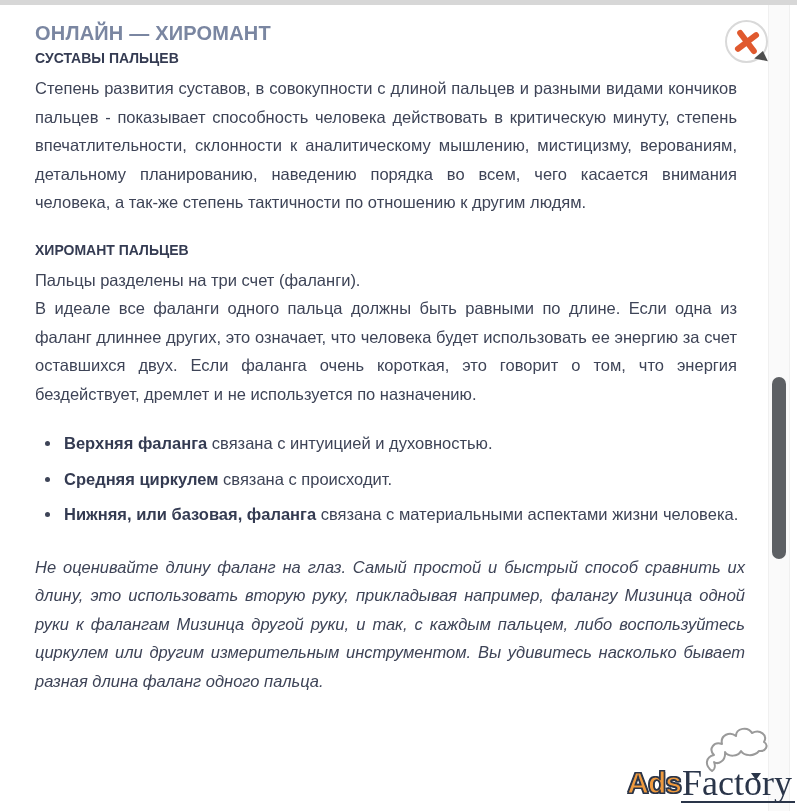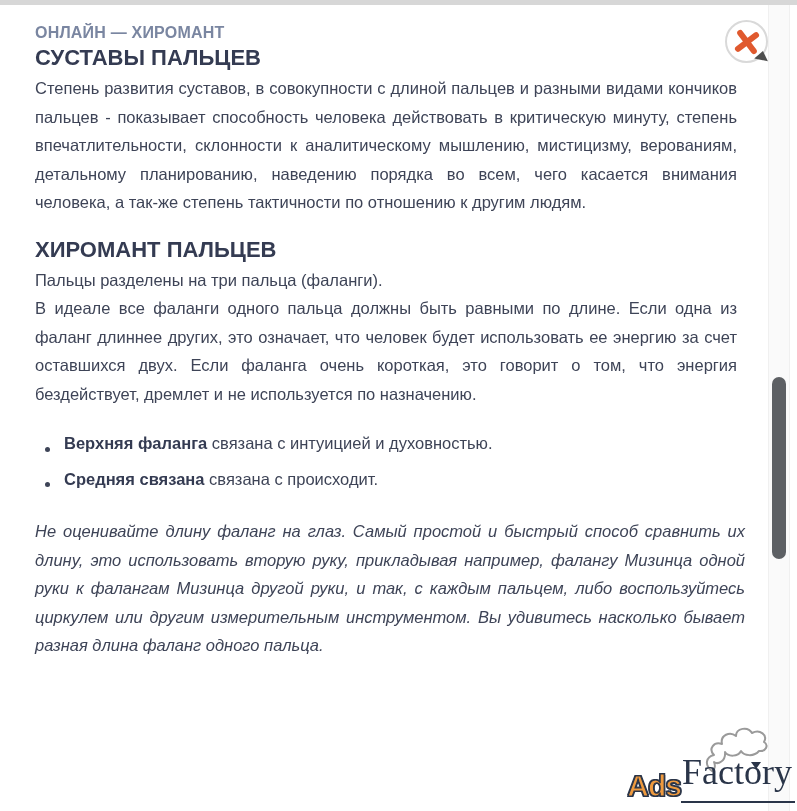--- a/index.html
+++ b/index.html
@@ -14,33 +14,33 @@
   .top-strip {
     position: absolute; top: 0; left: 0; width: 797px; height: 5px;
     background: #d7d7d7;
   }
   .content {
     position: absolute; top: 5px; left: 35px; width: 710px;
     font-size: 16.5px; line-height: 28.5px;
   }
   .eyebrow {
     margin-top: 17px;
-    font-size: 16px; font-weight: bold; color: #7a86a1;
+    font-size: 20px; font-weight: bold; color: #7a86a1;
     letter-spacing: 0.2px; line-height: 22px;
   }
   h1.section-heading, h2.section-heading {
-    font-size: 22px; font-weight: bold; color: #343b52;
+    font-size: 14px; font-weight: bold; color: #343b52;
     line-height: 24px; margin: 2px 0 4px 0;
   }
   p.body-par { text-align: justify; margin: 0 8px 21px 0; }
   p.note-par { text-align: justify; font-style: italic; margin: 0 0 19px 0; }
   .intro-line { text-align: left; }
   ul.phalanx-list { list-style: none; margin: 19px 0 24px 0; }
   ul.phalanx-list li {
-    display: flex; align-items: center;
+    display: flex; align-items: flex-start;
     margin-bottom: 7px; padding-left: 10px;
   }
   .bullet-dot {
     flex: 0 0 auto; width: 5px; height: 5px; border-radius: 50%;
     background: #3e4457; margin: 12px 14px 0 0;
   }
   .li-text b { color: #343b52; }
   
   .close-btn {
     position: absolute; left: 725px; top: 20px;
@@ -68,33 +68,33 @@
     background: #5d6064; border-radius: 7px;
   }
   
   .watermark {
     position: absolute; right: 0; bottom: 8px; width: 130px; height: 70px;
     pointer-events: none;
   }
   .watermark .smoke { position: absolute; right: 28px; top: -12px; }
   .wm-text {
     position: absolute; right: 2px; bottom: 0;
-    white-space: nowrap; display: flex; align-items: flex-end;
+    white-space: nowrap; display: flex; align-items: flex-start;
   }
   .wm-ads {
     font-family: "Liberation Sans", sans-serif;
     font-weight: bold; font-size: 30px; letter-spacing: -1px;
     color: #ef9a3e;
     -webkit-text-stroke: 1.2px #2a3549;
     text-shadow: 1px 1px 0 #2a3549, -1px -1px 0 #2a3549, 1px -1px 0 #2a3549, -1px 1px 0 #2a3549;
   }
   .wm-factory {
     font-family: "Liberation Serif", serif;
     font-size: 36px; color: #2a3549; line-height: 34px;
-    border-bottom: 2px solid #2a3549; padding: 0 3px 12px 1px;
+    border-bottom: 2px solid #2a3549; padding: 0 3px 1px 1px;
     position: relative;
   }
   .wm-spark {
     position: absolute; top: 7px; right: 34px;
     width: 0; height: 0;
     border-left: 5px solid transparent;
     border-right: 5px solid transparent;
     border-top: 7px solid #2a3549;
   }
 </style>
@@ -103,31 +103,35 @@
 
 <div class="top-strip"></div>
 
 <div class="content">
   <div class="eyebrow">ОНЛАЙН — ХИРОМАНТ</div>
 
   <h1 class="section-heading">СУСТАВЫ ПАЛЬЦЕВ</h1>
   <p class="body-par">Степень развития суставов, в совокупности с длиной пальцев и разными видами кончиков пальцев - показывает способность человека действовать в критическую минуту, степень впечатлительности, склонности к аналитическому мышлению, мистицизму, верованиям, детальному планированию, наведению порядка во всем, чего касается внимания человека, а так-же степень тактичности по отношению к другим людям.</p>
 
   <h2 class="section-heading">ХИРОМАНТ ПАЛЬЦЕВ</h2>
-  <div class="intro-line">Пальцы разделены на три пальца (фаланги).</div>
-  <p class="body-par">В идеале все фаланги одного пальца должны быть равными по длине. Если одна из фаланг длиннее других, это означает, что человек будет использовать ее энергию за счет оставшихся двух. Если фаланга очень короткая, это говорит о том, что энергия бездействует, дремлет и не используется по назначению.</p>
+  <div class="intro-line">Пальцы разделены на три счет (фаланги).</div>
+  <p class="body-par">В идеале все фаланги одного пальца должны быть равными по длине. Если одна из фаланг длиннее других, это означает, что человека будет использовать ее энергию за счет оставшихся двух. Если фаланга очень короткая, это говорит о том, что энергия бездействует, дремлет и не используется по назначению.</p>
 
   <ul class="phalanx-list">
     <li>
       <span class="bullet-dot"></span>
       <span class="li-text"><b>Верхняя фаланга</b><span> связана с интуицией и духовностью.</span></span>
     </li>
     <li>
       <span class="bullet-dot"></span>
-      <span class="li-text"><b>Средняя связана</b><span> связана с происходит.</span></span>
+      <span class="li-text"><b>Средняя циркулем</b><span> связана с происходит.</span></span>
+    </li>
+    <li>
+      <span class="bullet-dot"></span>
+      <span class="li-text"><b>Нижняя, или базовая, фаланга</b><span> связана с материальными аспектами жизни человека.</span></span>
     </li>
   </ul>
 
   <p class="note-par">Не оценивайте длину фаланг на глаз. Самый простой и быстрый способ сравнить их длину, это использовать вторую руку, прикладывая например, фалангу Мизинца одной руки к фалангам Мизинца другой руки, и так, с каждым пальцем, либо воспользуйтесь циркулем или другим измерительным инструментом. Вы удивитесь насколько бывает разная длина фаланг одного пальца.</p>
 </div>
 
 <button class="close-btn" aria-label="close">
   <span>
     <svg width="26" height="26" viewBox="0 0 26 26">
       <g stroke="#e0592e" stroke-width="6" stroke-linecap="round" transform="rotate(8 13 13)">

